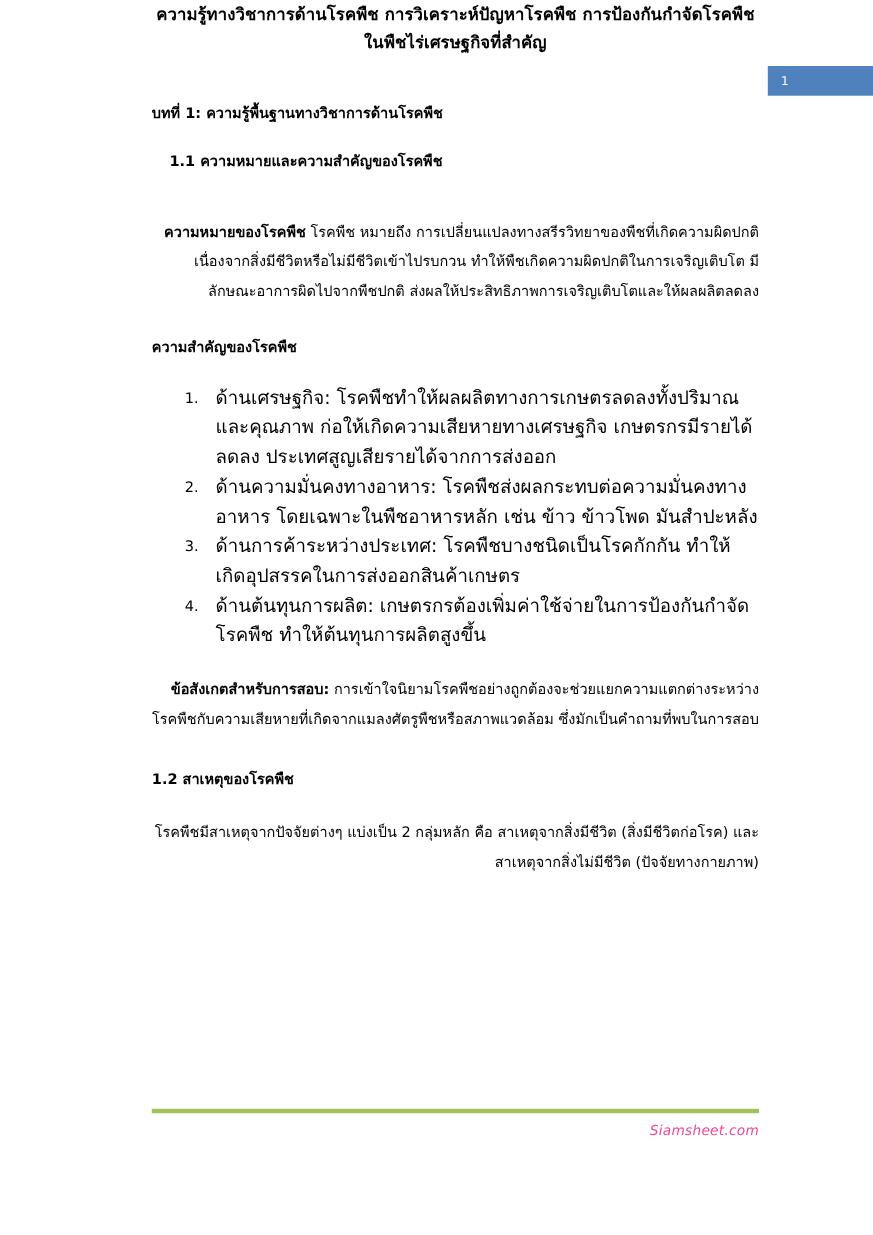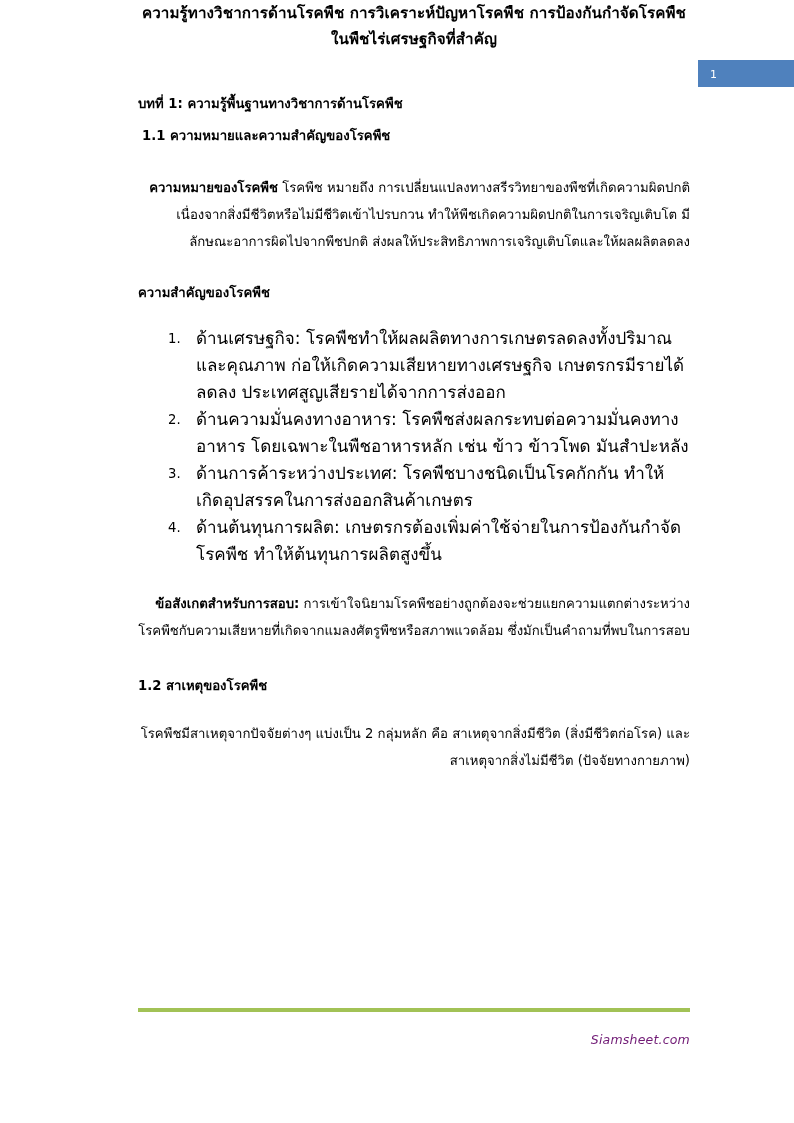--- a/index.html
+++ b/index.html
@@ -58,21 +58,21 @@
   }
 
   .heading-1 {
     margin: 0;
     padding-top: 40px;
     font-weight: bold;
     font-size: 13.2px;
     line-height: 24px;
   }
   .heading-2 {
-    margin: 4px;
+    margin: 16px;
     padding-top: 4px;
     font-weight: bold;
     font-size: 13.2px;
     line-height: 24px;
   }
   .heading-sub {
     margin: 0;
     padding-top: 26px;
     font-weight: bold;
     font-size: 13.2px;
@@ -133,25 +133,25 @@
     left: 138px;
     top: 1008px;
     width: 552px;
   }
   .footer-rule {
     width: 100%;
     height: 4px;
     background: #a2c256;
   }
   .footer-brand {
-    margin-top: 20px;
+    margin-top: 8px;
     text-align: right;
     font-style: italic;
     font-size: 12.5px;
-    color: #701a75;
+    color: #ec4899;
     letter-spacing: 0.2px;
   }
 </style>
 </head>
 <body>
 
 <div class="page-number-box">
   <span class="num">1</span>
 </div>
 

